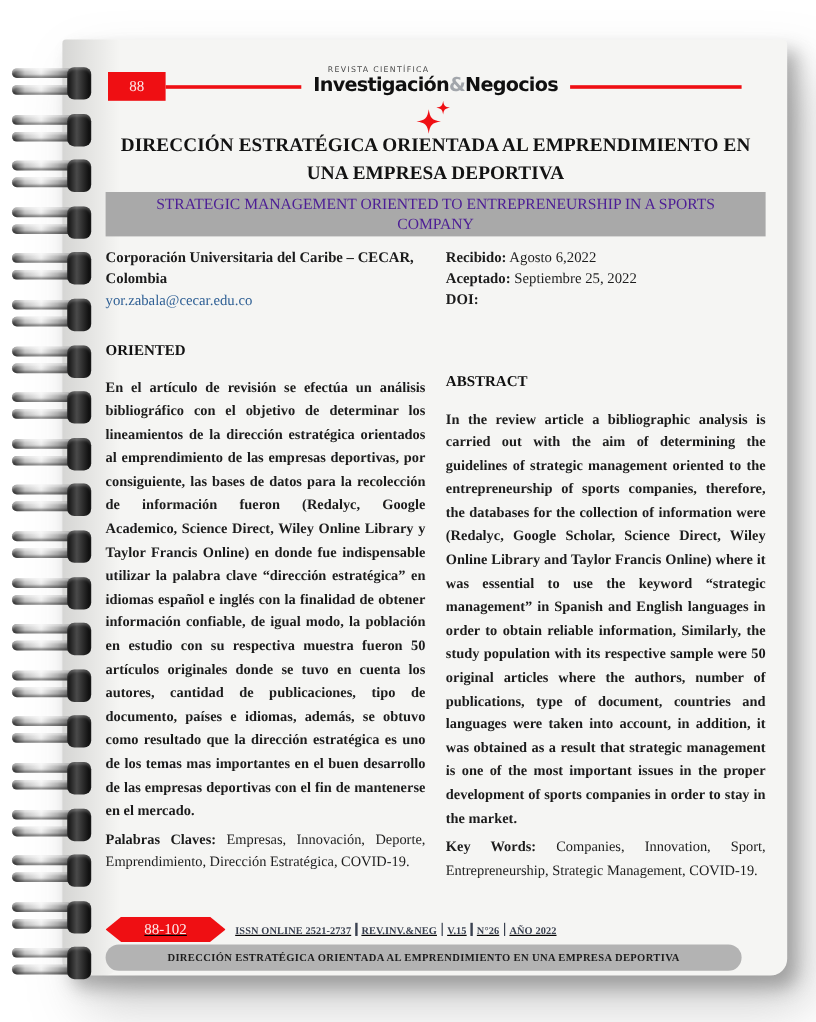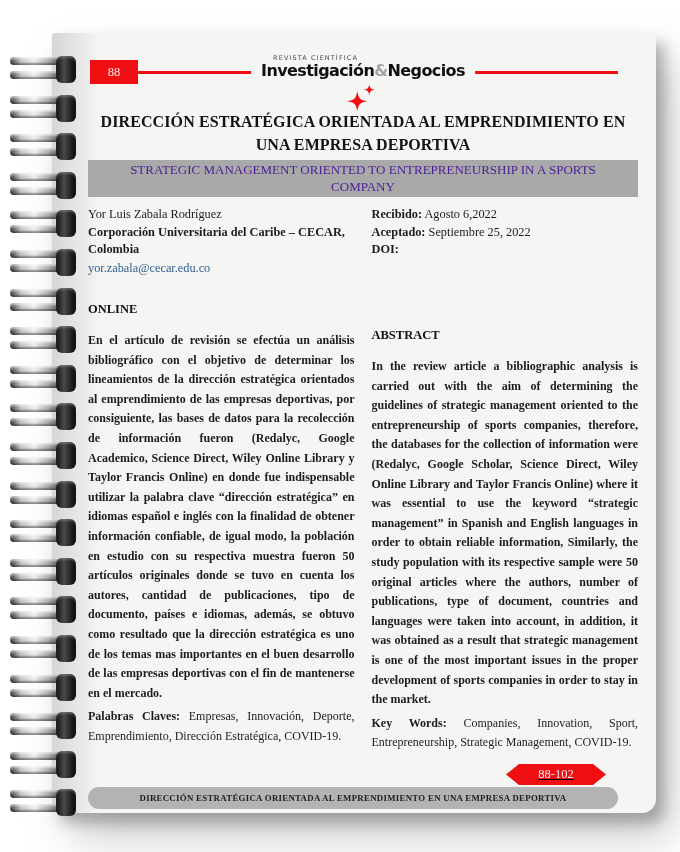--- a/index.html
+++ b/index.html
@@ -95,21 +95,21 @@
   .abs-text{
     text-align:justify;font-size:12px;line-height:19.6px;color:var(--ink);margin:0;
     hyphens:auto;font-weight:bold;-webkit-hyphens:auto;
   }
   .kw{margin:4px 0 0;text-align:justify;font-size:12px;line-height:19.6px;color:var(--ink);}
   .kw-label{font-weight:bold;}
 
   
   .footer-line{
     position:absolute;left:36px;right:0;bottom:28px;
-    display:flex;align-items:center;justify-content:flex-end;gap:8px;padding-right:50px;text-decoration:underline;
+    display:flex;align-items:center;justify-content:flex-start;gap:8px;padding-right:50px;text-decoration:underline;
   }
   .ribbon{
     width:100px;height:21px;background:var(--red);flex-shrink:0;
     clip-path:polygon(0 50%, 13% 0, 87% 0, 100% 50%, 87% 100%, 13% 100%);
     color:#fbe9e9;display:flex;align-items:center;justify-content:center;font-size:12.5px;
   }
   .issn{
     font-weight:bold;font-size:8.6px;color:#3a4150;display:flex;align-items:center;
     white-space:nowrap;letter-spacing:0.1px;
   }
@@ -242,21 +242,20 @@
         <path fill="#ef0f13" d="M13 8 C14.1 15.4,15.8 17.1,23.2 18.2 C15.8 19.3,14.1 21,13 28.4 C11.9 21,10.2 19.3,2.8 18.2 C10.2 17.1,11.9 15.4,13 8 Z"></path>
         <path fill="#ef0f13" d="M25 1 C25.6 5.2,26.5 6.1,30.7 6.7 C26.5 7.3,25.6 8.2,25 12.4 C24.4 8.2,23.5 7.3,19.3 6.7 C23.5 6.1,24.4 5.2,25 1 Z"></path>
       </svg>
     </div>
 
     <h1 class="title-es">DIRECCIÓN ESTRATÉGICA ORIENTADA AL EMPRENDIMIENTO EN UNA EMPRESA DEPORTIVA</h1>
     <div class="title-band">STRATEGIC MANAGEMENT ORIENTED TO ENTREPRENEURSHIP IN A SPORTS COMPANY</div>
 
     <div class="meta-row">
       <div class="meta-left">
-        <div>Yor Luis Zabala Rodríguez</div>
         <div class="affil">Corporación Universitaria del Caribe – CECAR,</div>
         <div class="affil">Colombia</div>
         <a class="email" href="#">yor.zabala@cecar.edu.co</a>
       </div>
       <div class="meta-right">
         <div>
           <span class="meta-label">Recibido:</span>
           <span>Agosto 6,2022</span>
         </div>
         <div>
@@ -264,40 +263,51 @@
           <span>Septiembre 25, 2022</span>
         </div>
         <div>
           <span class="meta-label">DOI:</span>
         </div>
       </div>
     </div>
 
     <div class="body-grid">
       <div class="col-es">
-        <h2 class="sec-heading">ONLINE</h2>
+        <h2 class="sec-heading">ORIENTED</h2>
         <p class="abs-text" lang="es">En el artículo de revisión se efectúa un análisis bibliográfico con el objetivo de determinar los lineamientos de la dirección estratégica orientados al emprendimiento de las empresas deportivas, por consiguiente, las bases de datos para la recolección de información fueron (Redalyc, Google Academico, Science Direct, Wiley Online Library y Taylor Francis Online) en donde fue indispensable utilizar la palabra clave “dirección estratégica” en idiomas español e inglés con la finalidad de obtener información confiable, de igual modo, la población en estudio con su respectiva muestra fueron 50 artículos originales donde se tuvo en cuenta los autores, cantidad de publicaciones, tipo de documento, países e idiomas, además, se obtuvo como resultado que la dirección estratégica es uno de los temas mas importantes en el buen desarrollo de las empresas deportivas con el fin de mantenerse en el mercado.</p>
         <p class="kw" lang="es">
           <span class="kw-label">Palabras Claves:</span>
           <span>Empresas, Innovación, Deporte, Emprendimiento, Dirección Estratégica, COVID-19.</span>
         </p>
       </div>
       <div class="col-en">
         <h2 class="sec-heading">ABSTRACT</h2>
         <p class="abs-text" lang="en">In the review article a bibliographic analysis is carried out with the aim of determining the guidelines of strategic management oriented to the entrepreneurship of sports companies, therefore, the databases for the collection of information were (Redalyc, Google Scholar, Science Direct, Wiley Online Library and Taylor Francis Online) where it was essential to use the keyword “strategic management” in Spanish and English languages in order to obtain reliable information, Similarly, the study population with its respective sample were 50 original articles where the authors, number of publications, type of document, countries and languages were taken into account, in addition, it was obtained as a result that strategic management is one of the most important issues in the proper development of sports companies in order to stay in the market.</p>
         <p class="kw" lang="en">
           <span class="kw-label">Key Words:</span>
           <span>Companies, Innovation, Sport, Entrepreneurship, Strategic Management, COVID-19.</span>
         </p>
       </div>
     </div>
 
     <div class="footer-line">
       <div class="ribbon">
         <span>88-102</span>
       </div>
+      <div class="issn">
+          <span>ISSN ONLINE 2521-2737</span>
+          <span class="sep"></span>
+          <span>REV.INV.&amp;NEG</span>
+          <span class="sep"></span>
+          <span>V.15</span>
+          <span class="sep"></span>
+          <span>N°26</span>
+          <span class="sep"></span>
+          <span>AÑO 2022</span>
+        </div>
     </div>
     <div class="running-band">
       <span>DIRECCIÓN ESTRATÉGICA ORIENTADA AL EMPRENDIMIENTO EN UNA EMPRESA DEPORTIVA</span>
     </div>
 
   </div>
 </div>
 
 </body></html>

